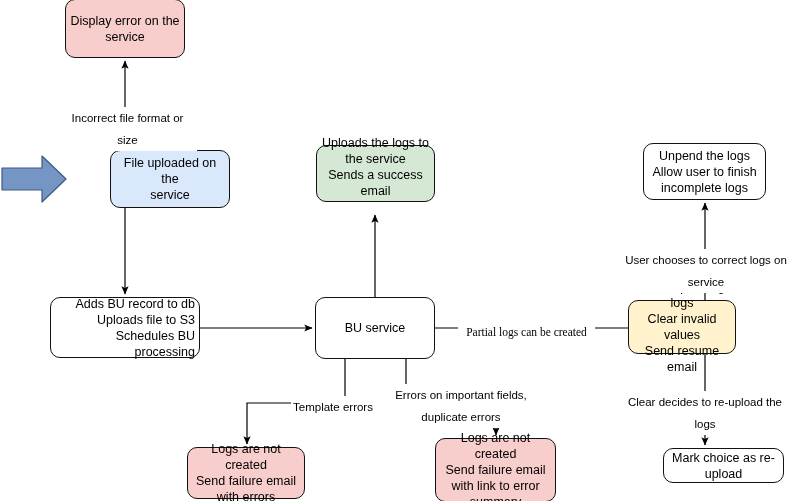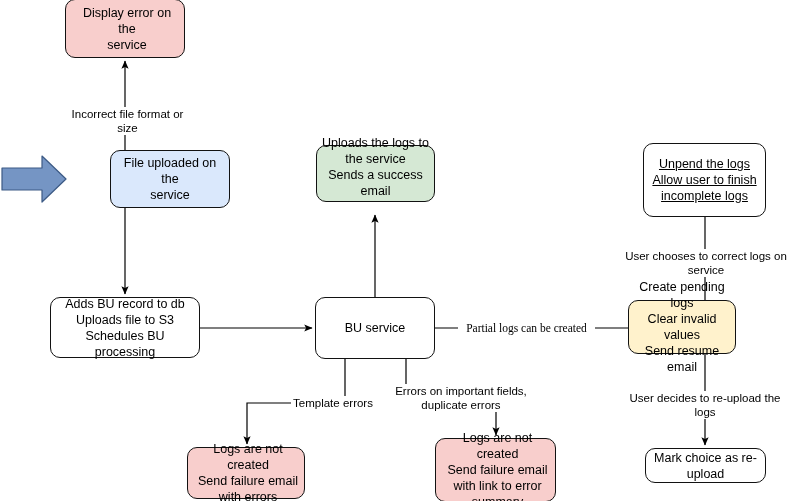--- a/index.html
+++ b/index.html
@@ -31,30 +31,30 @@
     align-items: center;
     justify-content: center;
     text-align: center;
     font-size: 12.5px;
     line-height: 16px;
     color: #000000;
     white-space: pre-line;
     padding: 2px 4px;
     z-index: 2;
   }
-  .node.pink   { background: #f8cecc; border-color: #121212; padding-left: 8px; }
+  .node.pink   { background: #f8cecc; border-color: #121212; }
   .node.blue   { background: #dae8fc; border-color: #121212; }
   .node.green  { background: #d5e8d4; border-color: #121212; }
   .node.yellow { background: #fff2cc; border-color: #121212; }
   .node.white  { background: #ffffff; border-color: #121212; }
 
   .edge-label {
     position: absolute;
     font-size: 11.5px;
-    line-height: 14px;
+    line-height: 22px;
     color: #000000;
     background: #ffffff;
     text-align: center;
     white-space: pre-line;
     padding: 0 2px;
     z-index: 3;
   }
 </style>
 </head>
 <body>
@@ -94,38 +94,38 @@
   <div class="node pink" style="left:65px; top:-1px; width:120px; height:59px;">
     <span>Display error on the
 service</span>
   </div>
 
   <div class="node blue" style="left:65px; top:150px; width:120px; height:58px;margin-left:45px;">
     <span>File uploaded on the
 service</span>
   </div>
 
-  <div class="node white" style="left:50px; top:297px; width:150px; height:61px;">
+  <div class="node white" style="left:50px; top:297px; width:150px; height:61px;text-align:right;">
     <span>Adds BU record to db
 Uploads file to S3
 Schedules BU processing</span>
   </div>
 
   <div class="node white" style="left:315px; top:297px; width:120px; height:62px;align-items:center;">
     <span>BU service</span>
   </div>
 
   <div class="node green" style="left:316px; top:145px; width:119px; height:57px;align-items:flex-end;">
     <span>Uploads the logs to
 the service
 Sends a success
 email</span>
   </div>
 
-  <div class="node white" style="left:643px; top:143px; width:123px; height:74px;text-decoration:underline;">
+  <div class="node white" style="left:643px; top:143px; width:123px; height:57px;">
     <span>Unpend the logs
 Allow user to finish
 incomplete logs</span>
   </div>
 
   <div class="node yellow" style="left:628px; top:300px; width:108px; height:54px;align-items:center;">
     <span>Create pending logs
 Clear invalid values
 Send resume email</span>
   </div>
@@ -136,33 +136,33 @@
 with errors</span>
   </div>
 
   <div class="node pink" style="left:435px; top:438px; width:121px; height:64px;">
     <span>Logs are not created
 Send failure email
 with link to error
 summary</span>
   </div>
 
-  <div class="node white" style="left:645px; top:448px; width:121px; height:35px;">
+  <div class="node white" style="left:663px; top:448px; width:121px; height:35px;">
     <span>Mark choice as re-
 upload</span>
   </div>
 
   <div class="edge-label" style="left:58px; top:107px; width:135px;">Incorrect file format or size</div>
 
 
 
   <div class="edge-label" style="left:458px; top:321px; width:133px;font-family:Liberation Serif, serif;">Partial logs can be created</div>
 
   <div class="edge-label" style="left:607px; top:249px; width:194px;">User chooses to correct logs on service</div>
 
-  <div class="edge-label" style="left:617px; top:391px; width:172px;">User decides to re-upload the logs</div>
+  <div class="edge-label" style="left:617px; top:391px; width:172px;">Clear decides to re-upload the logs</div>
 
   <div class="edge-label" style="left:291px; top:396px; width:80px;text-align:center;">Template errors</div>
 
   <div class="edge-label" style="left:393px; top:384px; width:132px;">Errors on important fields,
 duplicate errors</div>
 
 </div>
 
 </body></html>

